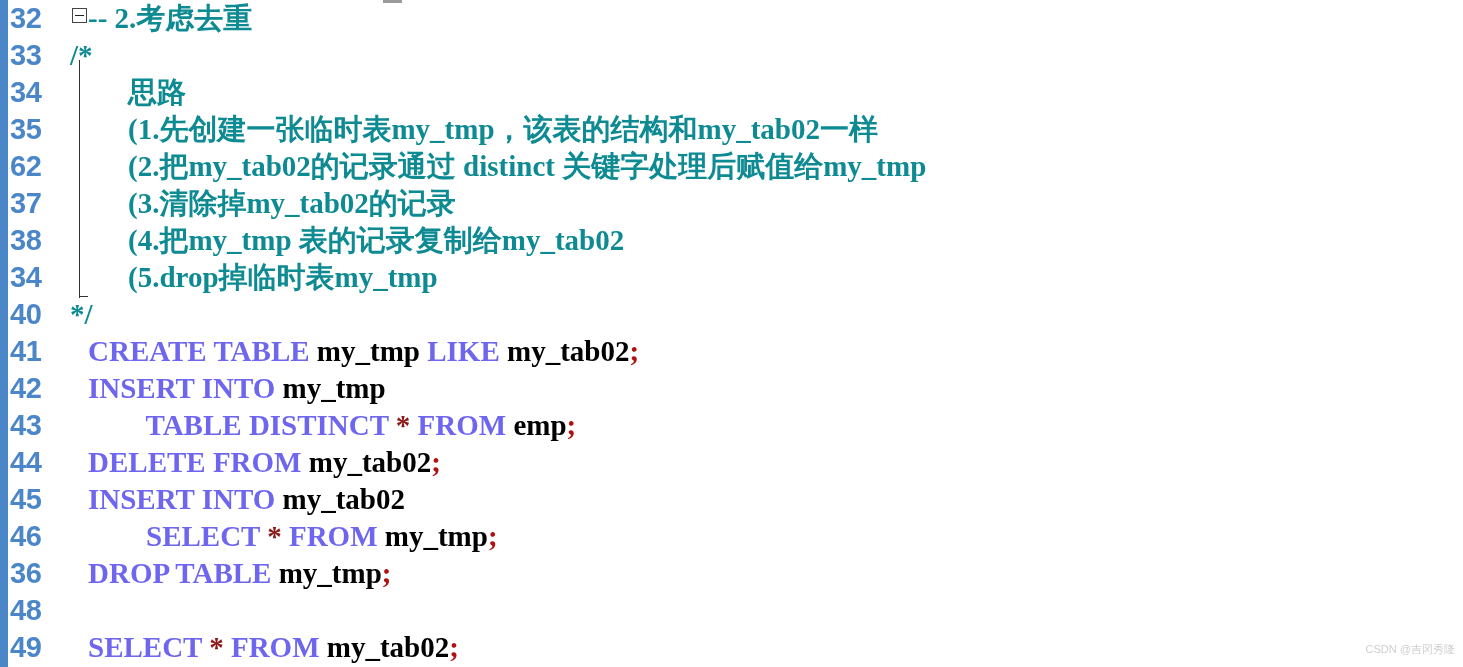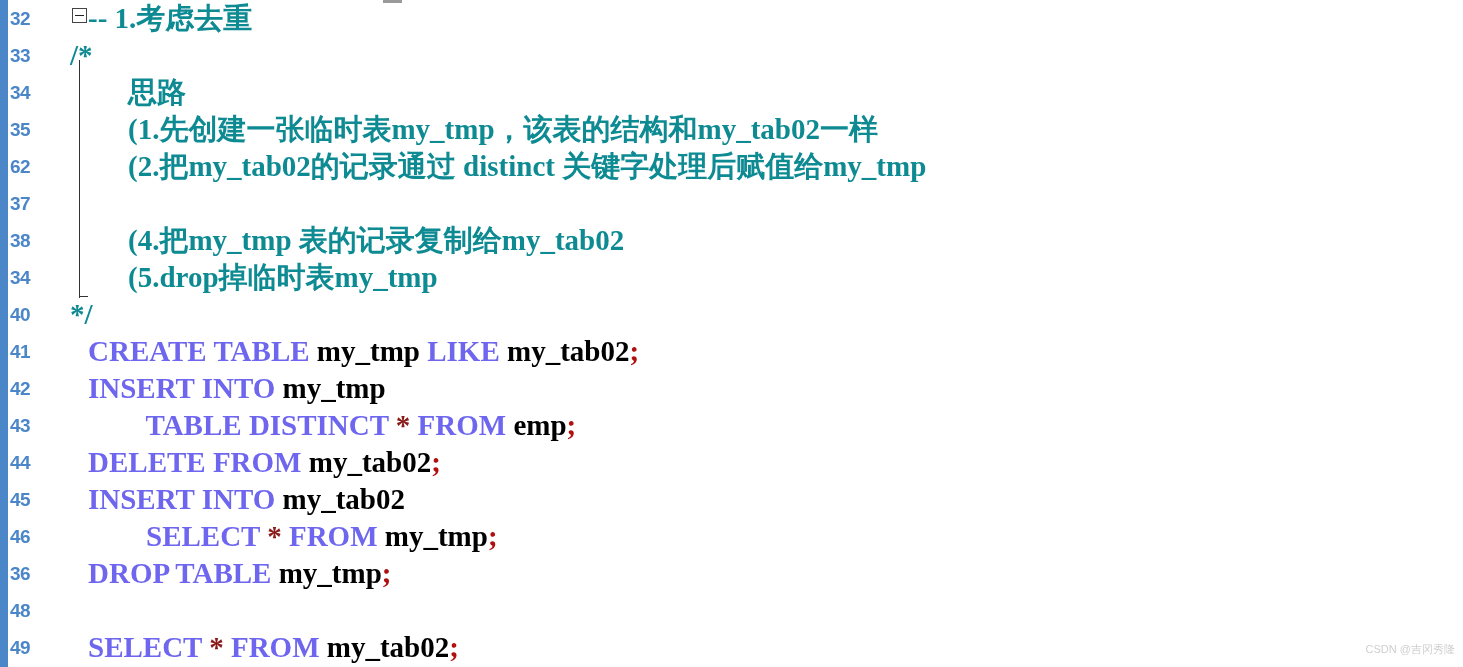--- a/index.html
+++ b/index.html
@@ -43,21 +43,21 @@
   }
   .lineno {
     position: absolute;
     left: 10px;
     top: 0;
     width: 48px;
     text-align: left;
     color: #4a86c8;
     font-family: "Liberation Sans", "DejaVu Sans", sans-serif;
     font-weight: bold;
-    font-size: 19px;
+    font-size: 29px;
     letter-spacing: -0.5px;
   }
   .content {
     position: absolute;
     left: 70px;
     top: 0;
     white-space: pre;
     font-family: "Liberation Serif", "DejaVu Serif", serif;
   }
   .cmt {
@@ -137,26 +137,26 @@
 </head>
 <body>
 
 <div id="editor">
 
   <div class="margin-bar"></div>
 
   <div class="top-stub"></div>
 
   <div class="code-area">
-      <div class="line"><span class="lineno">32</span><span class="content" style="left: 88px;"><span class="cmt">-- 1.考虑去重</span></span></div>
+      <div class="line"><span class="lineno">32</span><span class="content" style="left: 88px;"><span class="cmt">-- 2.考虑去重</span></span></div>
       <div class="line"><span class="lineno">33</span><span class="content"><span class="cmt">/*</span></span></div>
       <div class="line"><span class="lineno">34</span><span class="content"><span class="cmt">        思路</span></span></div>
       <div class="line"><span class="lineno">35</span><span class="content"><span class="cmt">        (1.先创建一张临时表my_tmp，该表的结构和my_tab02一样</span></span></div>
       <div class="line"><span class="lineno">62</span><span class="content"><span class="cmt">        (2.把my_tab02的记录通过 distinct 关键字处理后赋值给my_tmp</span></span></div>
-      <div class="line"><span class="lineno">37</span></div>
+      <div class="line"><span class="lineno">37</span><span class="content"><span class="cmt">        (3.清除掉my_tab02的记录</span></span></div>
       <div class="line"><span class="lineno">38</span><span class="content"><span class="cmt">        (4.把my_tmp 表的记录复制给my_tab02</span></span></div>
       <div class="line"><span class="lineno">34</span><span class="content"><span class="cmt">        (5.drop掉临时表my_tmp</span></span></div>
       <div class="line"><span class="lineno">40</span><span class="content"><span class="cmt">*/</span></span></div>
       <div class="line"><span class="lineno">41</span><span class="content" style="left: 88px; text-align: center;"><span class="kw">CREATE TABLE </span><span class="id">my_tmp </span><span class="kw">LIKE </span><span class="id">my_tab02</span><span class="punc">;</span></span></div>
       <div class="line"><span class="lineno">42</span><span class="content" style="left: 88px;"><span class="kw">INSERT INTO </span><span class="id">my_tmp</span></span></div>
       <div class="line"><span class="lineno">43</span><span class="content" style="left: 88px;"><span class="kw">        TABLE DISTINCT </span><span class="star">*</span><span class="kw"> FROM </span><span class="id">emp</span><span class="punc">;</span></span></div>
       <div class="line"><span class="lineno">44</span><span class="content" style="left: 88px;"><span class="kw">DELETE FROM </span><span class="id">my_tab02</span><span class="punc">;</span></span></div>
       <div class="line"><span class="lineno">45</span><span class="content" style="left: 88px; text-align: center;"><span class="kw">INSERT INTO </span><span class="id">my_tab02</span></span></div>
       <div class="line"><span class="lineno">46</span><span class="content" style="left: 88px;"><span class="kw">        SELECT </span><span class="star">*</span><span class="kw"> FROM </span><span class="id">my_tmp</span><span class="punc">;</span></span></div>
       <div class="line"><span class="lineno">36</span><span class="content" style="left: 88px;"><span class="kw">DROP TABLE </span><span class="id">my_tmp</span><span class="punc">;</span></span></div>

